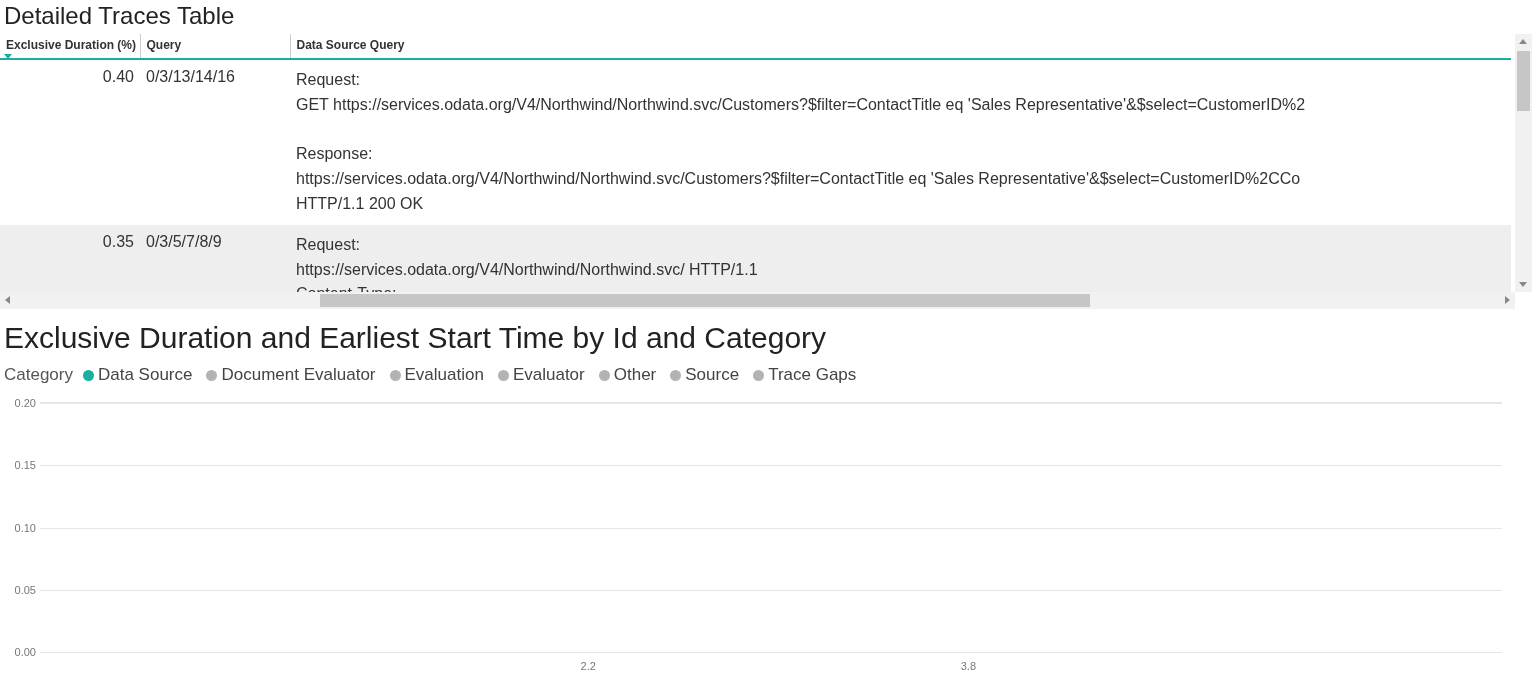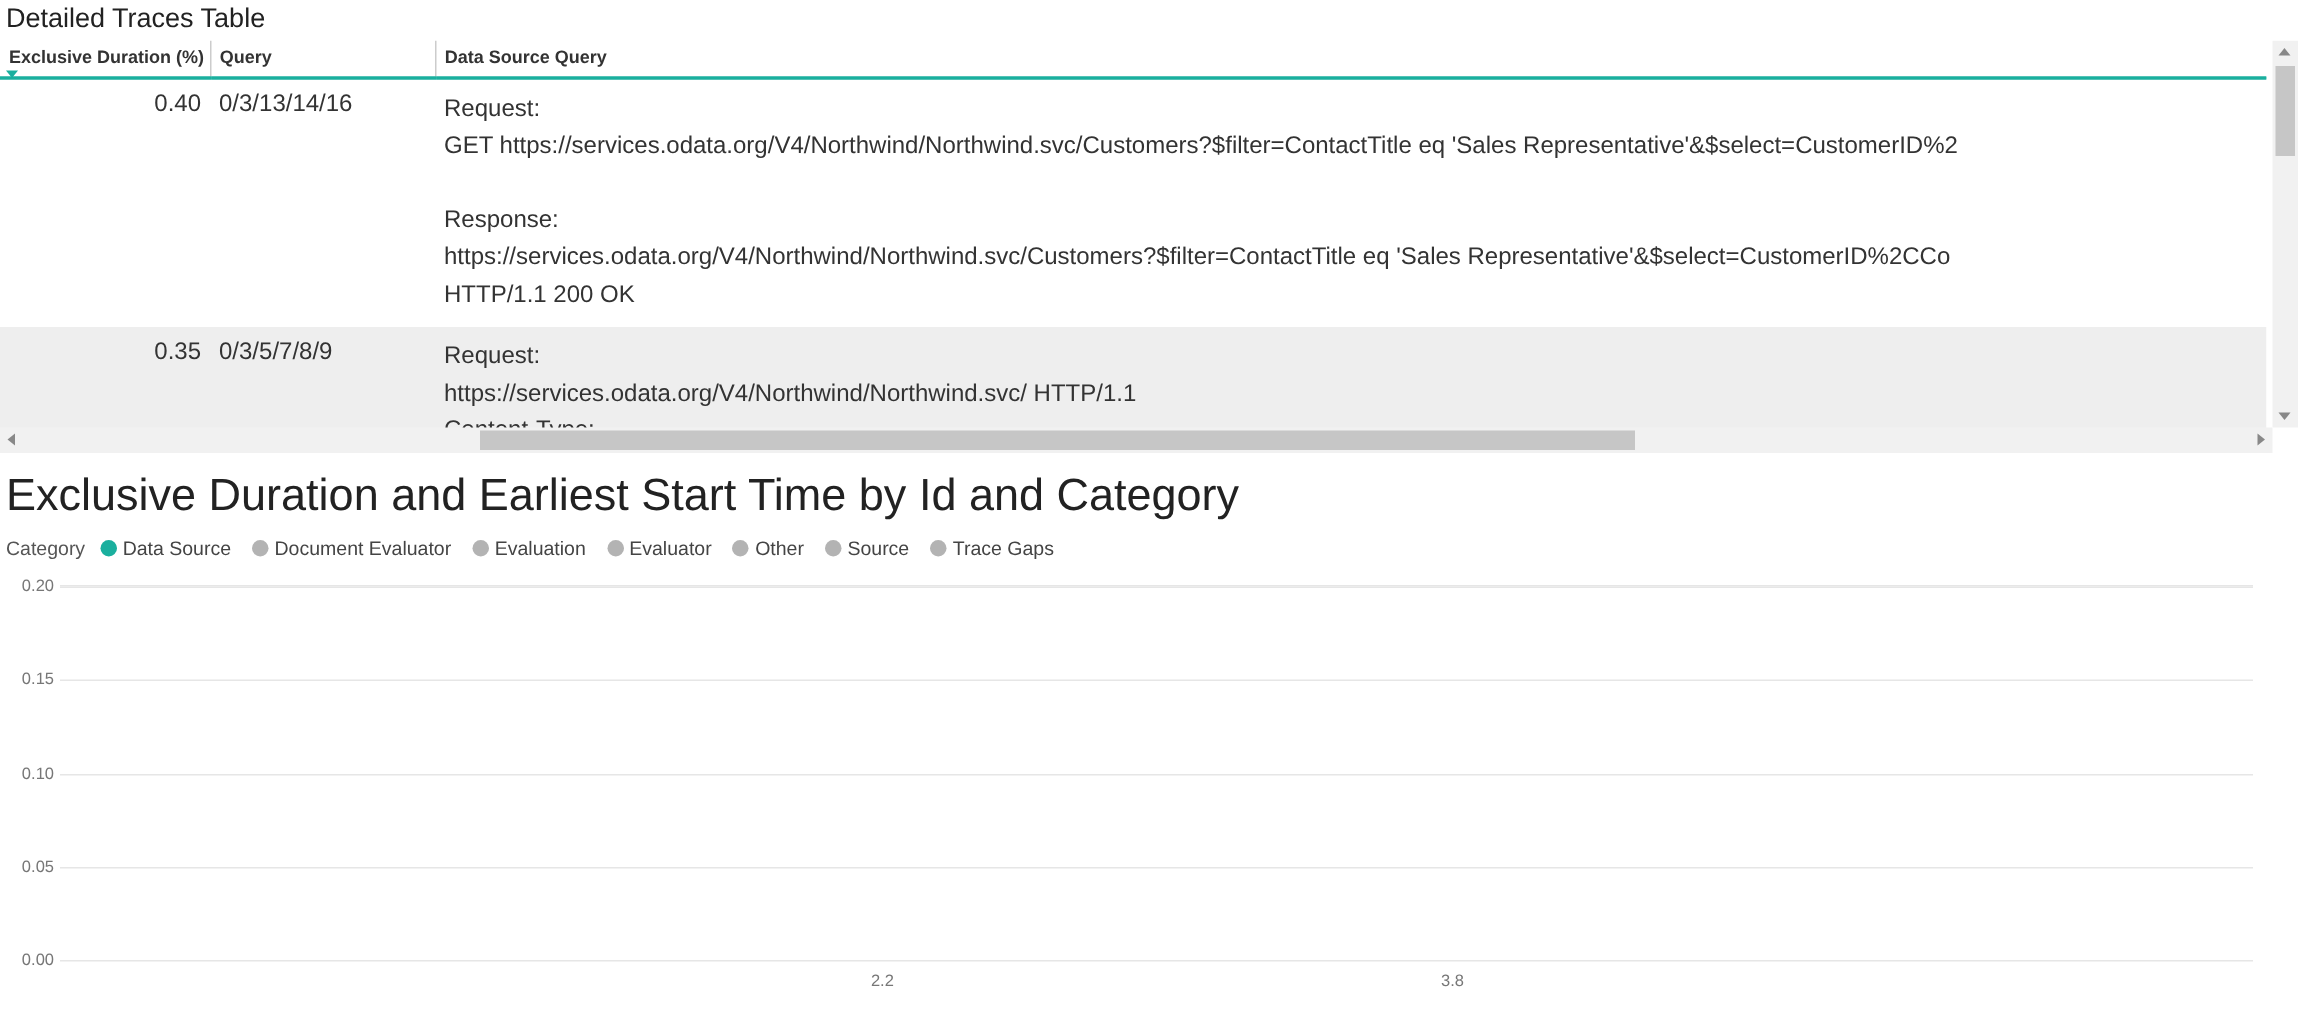--- a/index.html
+++ b/index.html
@@ -5,21 +5,21 @@
   * { box-sizing: border-box; }
   html, body {
     margin: 0; padding: 0;
     font-family: "Segoe UI", -apple-system, Helvetica, Arial, sans-serif;
     font-size: 13px;
     color: #222;
     background: #fff;
     width: 1532px;
   }
   .section-title {
-    font-size: 18px;
+    font-size: 24px;
     font-weight: 400;
     color: #222;
     padding: 2px 4px 4px 4px;
   }
   
   .traces-table {
     width: 100%;
     border-collapse: collapse;
     table-layout: fixed;
   }
@@ -110,21 +110,21 @@
   }
 
   
   .chart-title {
     font-size: 30px;
     font-weight: 400;
     padding: 12px 4px 8px 4px;
   }
   .legend {
     display: flex; align-items: flex-end; gap: 14px;
-    font-size: 13px;
+    font-size: 17px;
     padding: 2px 4px 12px 4px;
     color: #444;
   }
   .legend .title { color: #555; margin-right: -4px; }
   .swatch {
     display: inline-block;
     width: 11px; height: 11px;
     border-radius: 50%;
     vertical-align: middle;
     margin-right: 4px;

